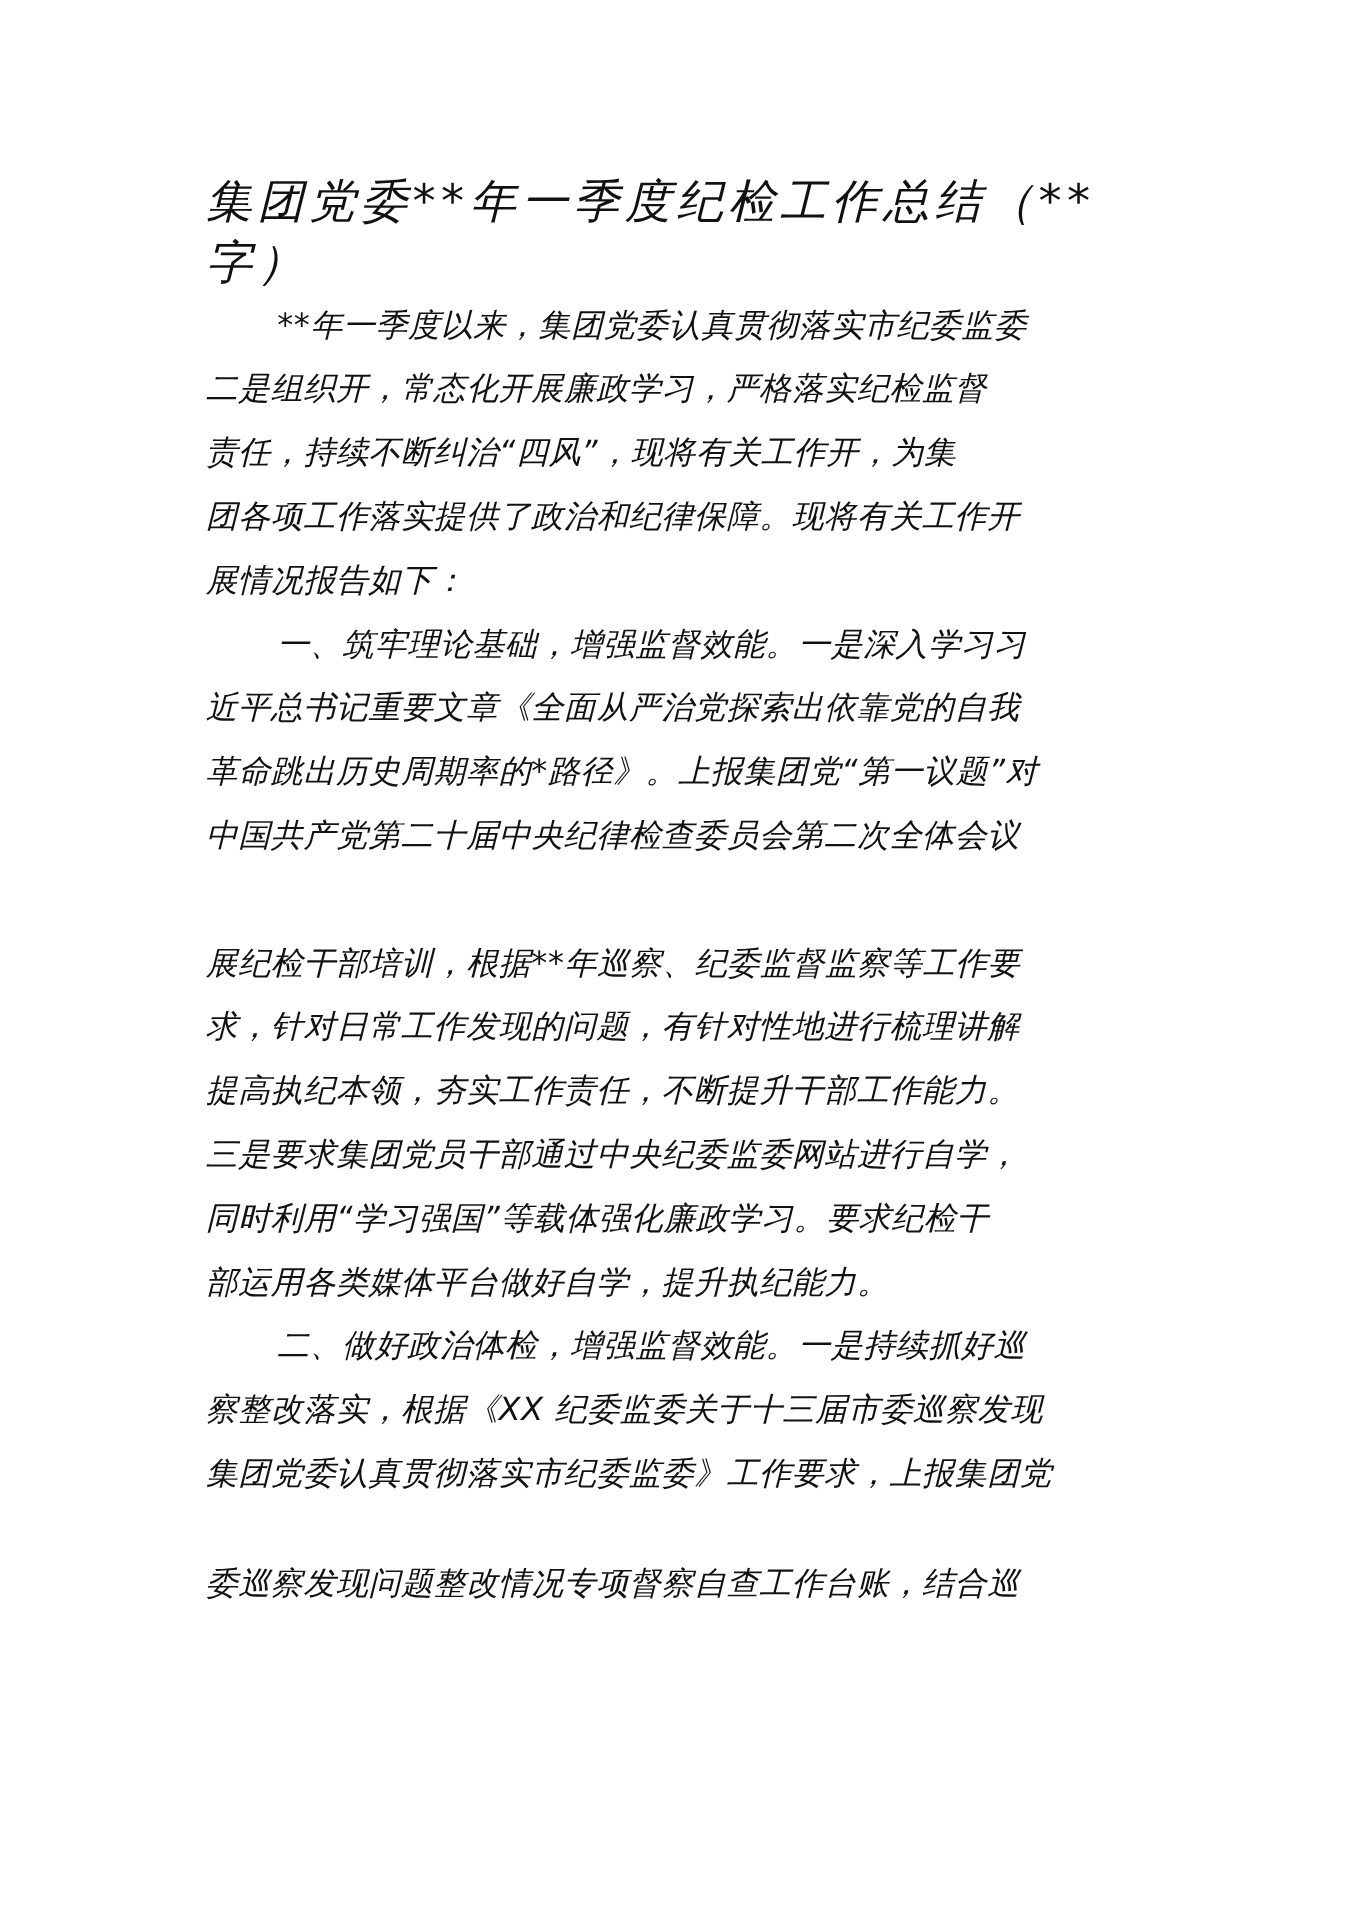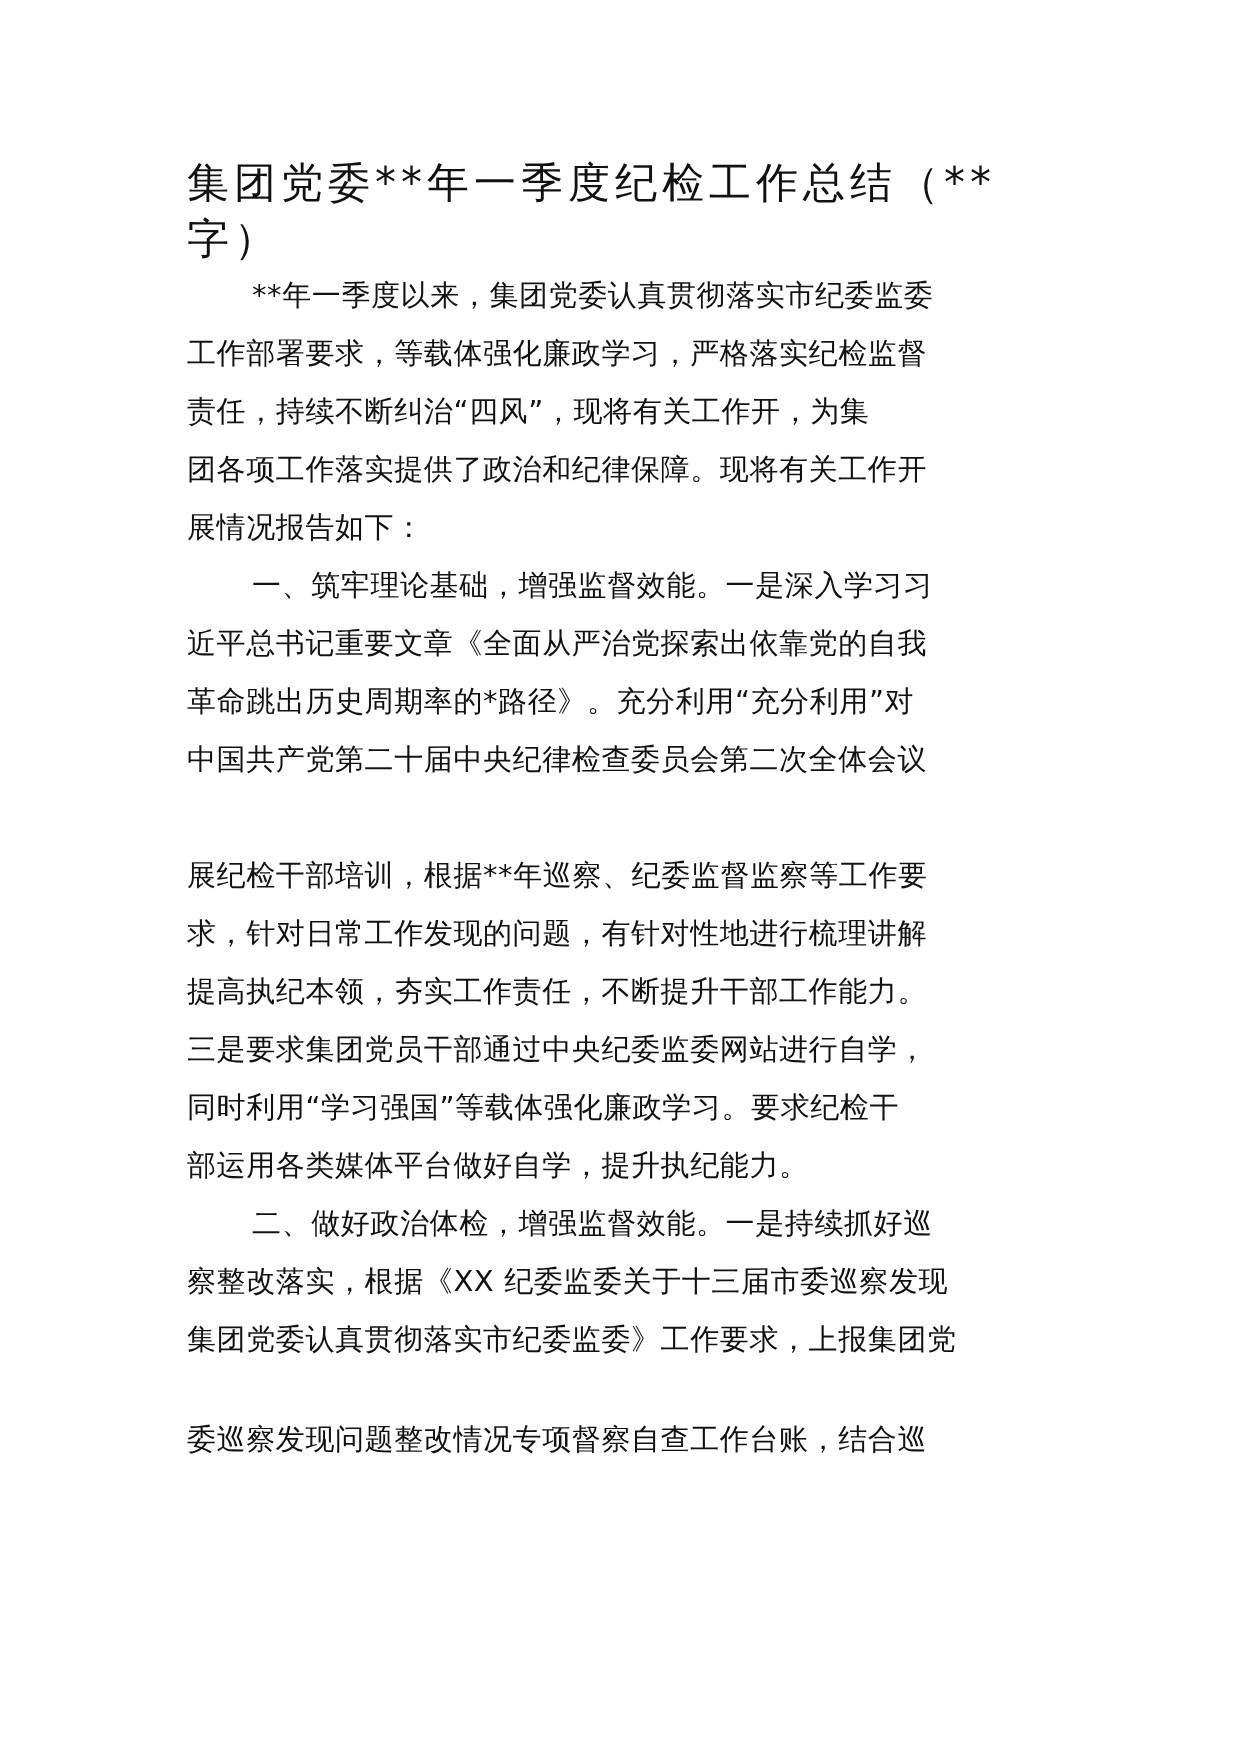--- a/index.html
+++ b/index.html
@@ -15,20 +15,21 @@
       color: #111111;
       font-family: "DejaVu Sans", "Liberation Sans", sans-serif;
     }
     .page {
       position: absolute;
       left: 0;
       top: 0;
       width: 1240px;
       height: 1692px;
       background: #ffffff;
+      font-style: italic;
     }
     .title-line {
       position: absolute;
       left: 187px;
       font-size: 42px;
       letter-spacing: 5px;
       white-space: nowrap;
       line-height: 1;
       color: #111111;
     }
@@ -47,28 +48,28 @@
   </style>
 </head>
 <body>
 
 <div class="page">
 
   <div class="title-line" style="top:162px;">集团党委**年一季度纪检工作总结（**</div>
   <div class="title-line" style="top:218px;">字）</div>
 
   <div class="body-line indent" style="top:281px;">**年一季度以来，集团党委认真贯彻落实市纪委监委</div>
-  <div class="body-line" style="top:339px;">工作部署要求，等载体强化廉政学习，严格落实纪检监督</div>
+  <div class="body-line" style="top:339px;">二是组织开，常态化开展廉政学习，严格落实纪检监督</div>
   <div class="body-line" style="top:397px;">责任，持续不断纠治“四风”，现将有关工作开，为集</div>
   <div class="body-line" style="top:455px;">团各项工作落实提供了政治和纪律保障。现将有关工作开</div>
   <div class="body-line" style="top:513px;">展情况报告如下：</div>
 
   <div class="body-line indent" style="top:571px;">一、筑牢理论基础，增强监督效能。一是深入学习习</div>
   <div class="body-line" style="top:629px;">近平总书记重要文章《全面从严治党探索出依靠党的自我</div>
-  <div class="body-line" style="top:687px;">革命跳出历史周期率的*路径》。充分利用“充分利用”对</div>
+  <div class="body-line" style="top:687px;">革命跳出历史周期率的*路径》。上报集团党“第一议题”对</div>
   <div class="body-line" style="top:745px;">中国共产党第二十届中央纪律检查委员会第二次全体会议</div>
   <div class="body-line" style="top:861px;">展纪检干部培训，根据**年巡察、纪委监督监察等工作要</div>
   <div class="body-line" style="top:919px;text-align:center;">求，针对日常工作发现的问题，有针对性地进行梳理讲解</div>
   <div class="body-line" style="top:977px;">提高执纪本领，夯实工作责任，不断提升干部工作能力。</div>
   <div class="body-line" style="top:1035px;">三是要求集团党员干部通过中央纪委监委网站进行自学，</div>
   <div class="body-line" style="top:1093px;">同时利用“学习强国”等载体强化廉政学习。要求纪检干</div>
   <div class="body-line" style="top:1151px;">部运用各类媒体平台做好自学，提升执纪能力。</div>
 
   <div class="body-line indent" style="top:1209px;">二、做好政治体检，增强监督效能。一是持续抓好巡</div>
   <div class="body-line" style="top:1267px;">察整改落实，根据《XX 纪委监委关于十三届市委巡察发现</div>

